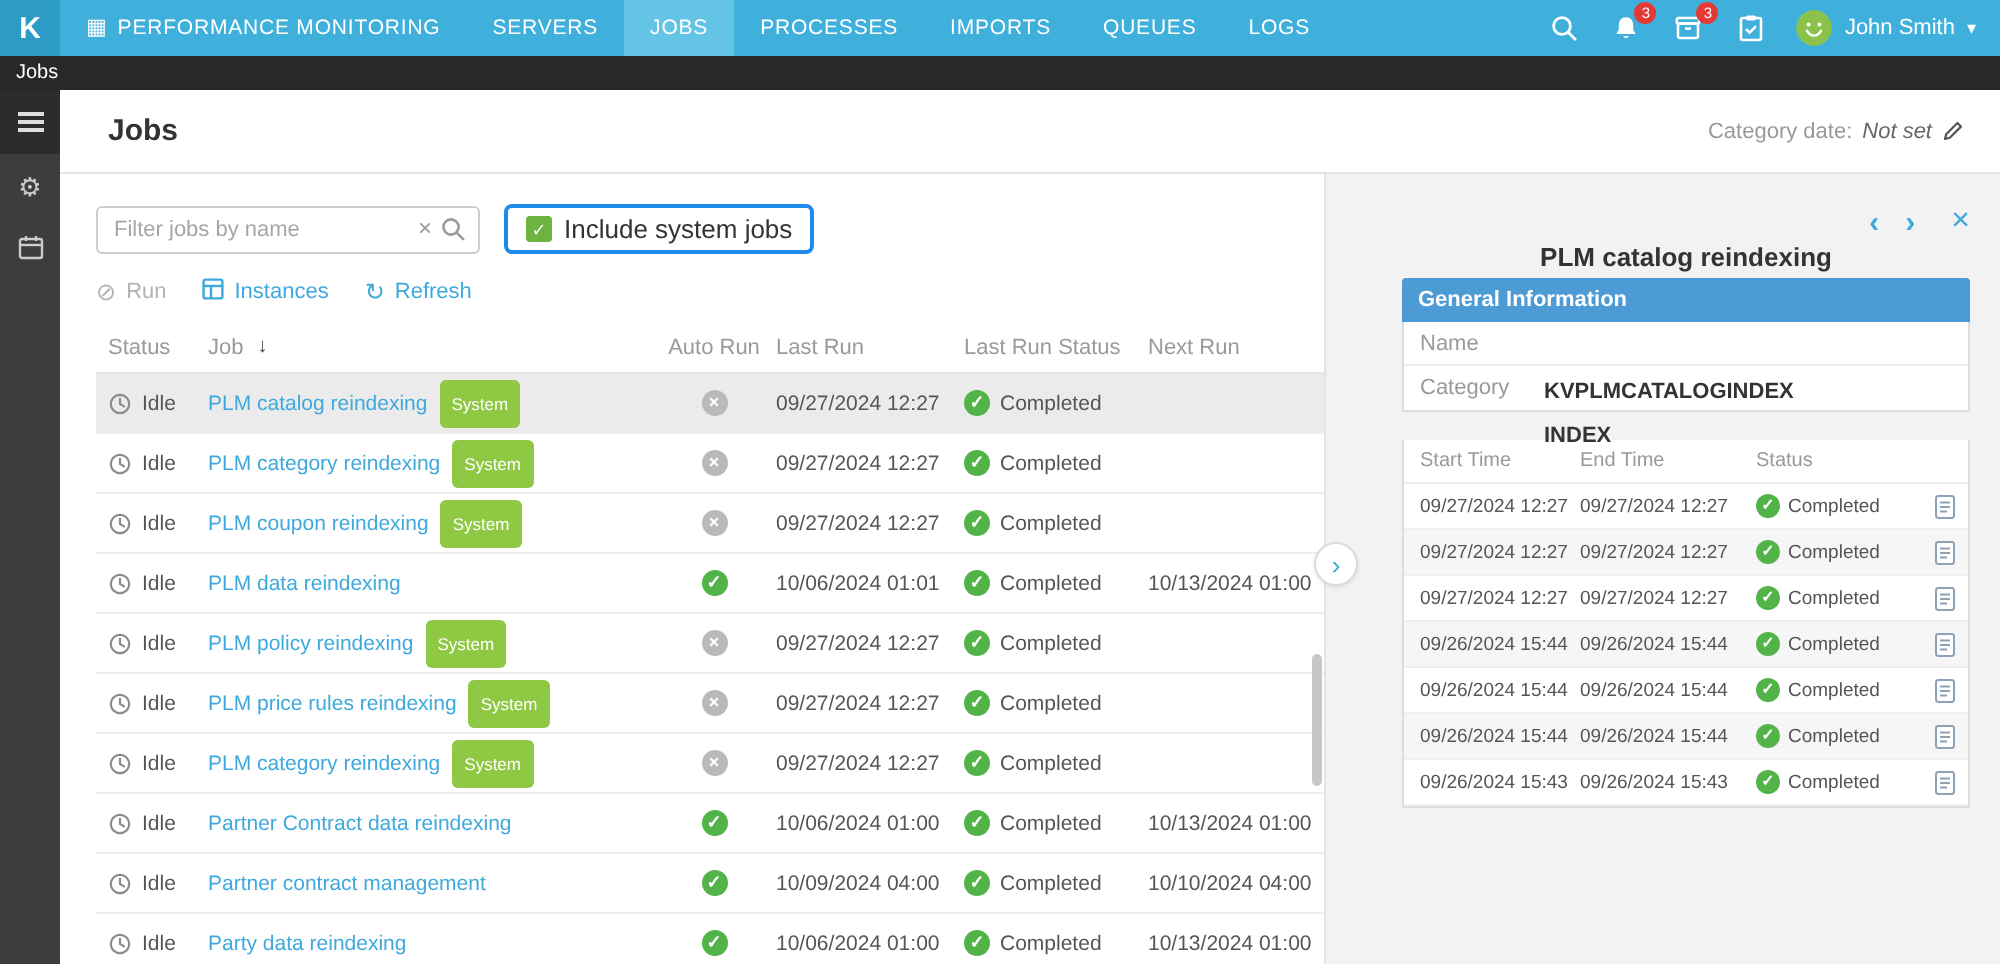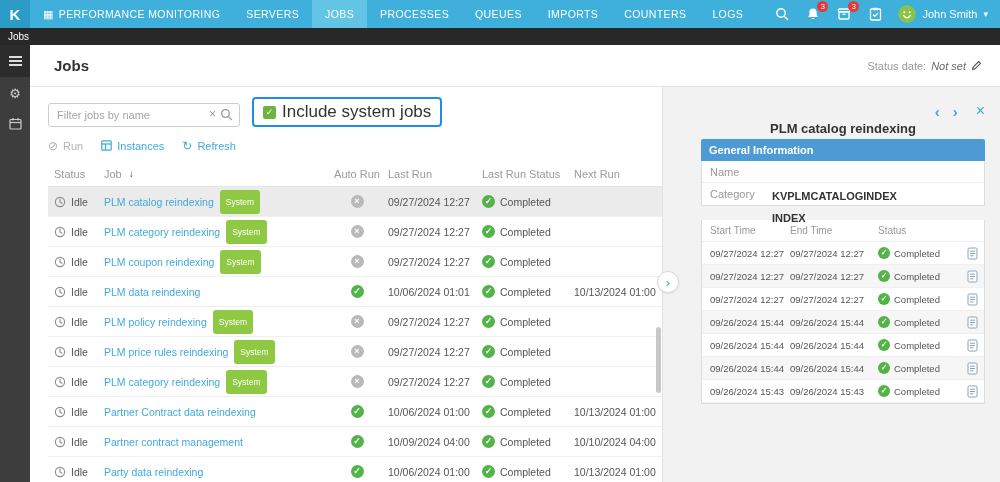--- a/index.html
+++ b/index.html
@@ -51,21 +51,21 @@
   .search-box { position:relative; width:192px; }
   .search-input { width:100%; height:24px; border:1px solid #ccc; border-radius:3px; padding:0 38px 0 8px;
                   font-size:11px; color:#333; font-family:inherit; outline:none; }
   .search-input::placeholder { color:#a6a6a6; }
   .search-x { position:absolute; right:24px; top:4px; color:#999; font-size:12px; cursor:pointer; }
   .search-mag { position:absolute; right:7px; top:5px; cursor:pointer; display:flex; }
   .sysjobs { display:flex; align-items:center; gap:6px; border:2px solid var(--c-focus,#1f8ceb); border-radius:4px;
              padding:3px 9px; cursor:pointer; background:#fff; }
   .checkbox { width:13px; height:13px; background:#6cb33f; border-radius:2px; color:#fff; font-size:9px;
               display:flex; align-items:center; justify-content:center; }
-  .sysjobs-label { font-size:17px; color:#333; }
+  .sysjobs-label { font-size:13px; color:#333; }
 
   .toolbar { display:flex; align-items:center; gap:18px; height:22px; margin-bottom:4px; }
   .tool { display:flex; align-items:center; gap:5px; font-size:11px; color:var(--c-accent,#3fa9dd); cursor:pointer; }
   .tool.disabled { color:#b3b3b3; cursor:default; }
   .tool-glyph { font-size:12px; line-height:1; }
 
   .thead { display:flex; height:26px; align-items:center; border-bottom:1px solid #e6e6e6; color:#9a9a9a; font-size:11px; }
   .cell { padding-left:6px; white-space:nowrap; overflow:hidden; }
   .c-status { width:50px; display:flex; align-items:center; gap:5px; }
   .c-job { width:232px; display:flex; align-items:center; gap:6px; }
@@ -129,27 +129,24 @@
         <div class="menu-item">
           <span>SERVERS</span>
         </div>
         <div class="menu-item active">
           <span>JOBS</span>
         </div>
         <div class="menu-item">
           <span>PROCESSES</span>
         </div>
         <div class="menu-item">
+          <span>IMPORTS</span>
+        </div>
+        <div class="menu-item">
           <span>QUEUES</span>
-        </div>
-        <div class="menu-item">
-          <span>IMPORTS</span>
-        </div>
-        <div class="menu-item">
-          <span>COUNTERS</span>
         </div>
         <div class="menu-item">
           <span>LOGS</span>
         </div>
       </nav>
     <div class="topbar-right">
       <span class="tb-icon">
         <svg width="14" height="14" viewBox="0 0 14 14">
             <circle cx="6" cy="6" r="4.2" fill="none" stroke="#fff" stroke-width="1.4"></circle>
             <line x1="9.2" y1="9.2" x2="12.6" y2="12.6" stroke="#fff" stroke-width="1.4" stroke-linecap="round"></line>
@@ -215,21 +212,21 @@
             </svg>
         </span>
       </div>
     </aside>
 
     <div class="main-wrap">
 
       <div class="page-header">
         <span class="page-title">Jobs</span>
         <div class="current-date">
-          <span>Status date:</span>
+          <span>Category date:</span>
           <span class="cd-value">Not set</span>
           <span class="pencil">
             <svg width="11" height="11" viewBox="0 0 11 11">
                 <path d="M1.5 9.5l.6-2.4 5.6-5.6 1.8 1.8-5.6 5.6z" fill="none" stroke="#555" stroke-width="1.1" stroke-linejoin="round"></path>
               </svg>
           </span>
         </div>
       </div>
 
       <div class="content-row">

